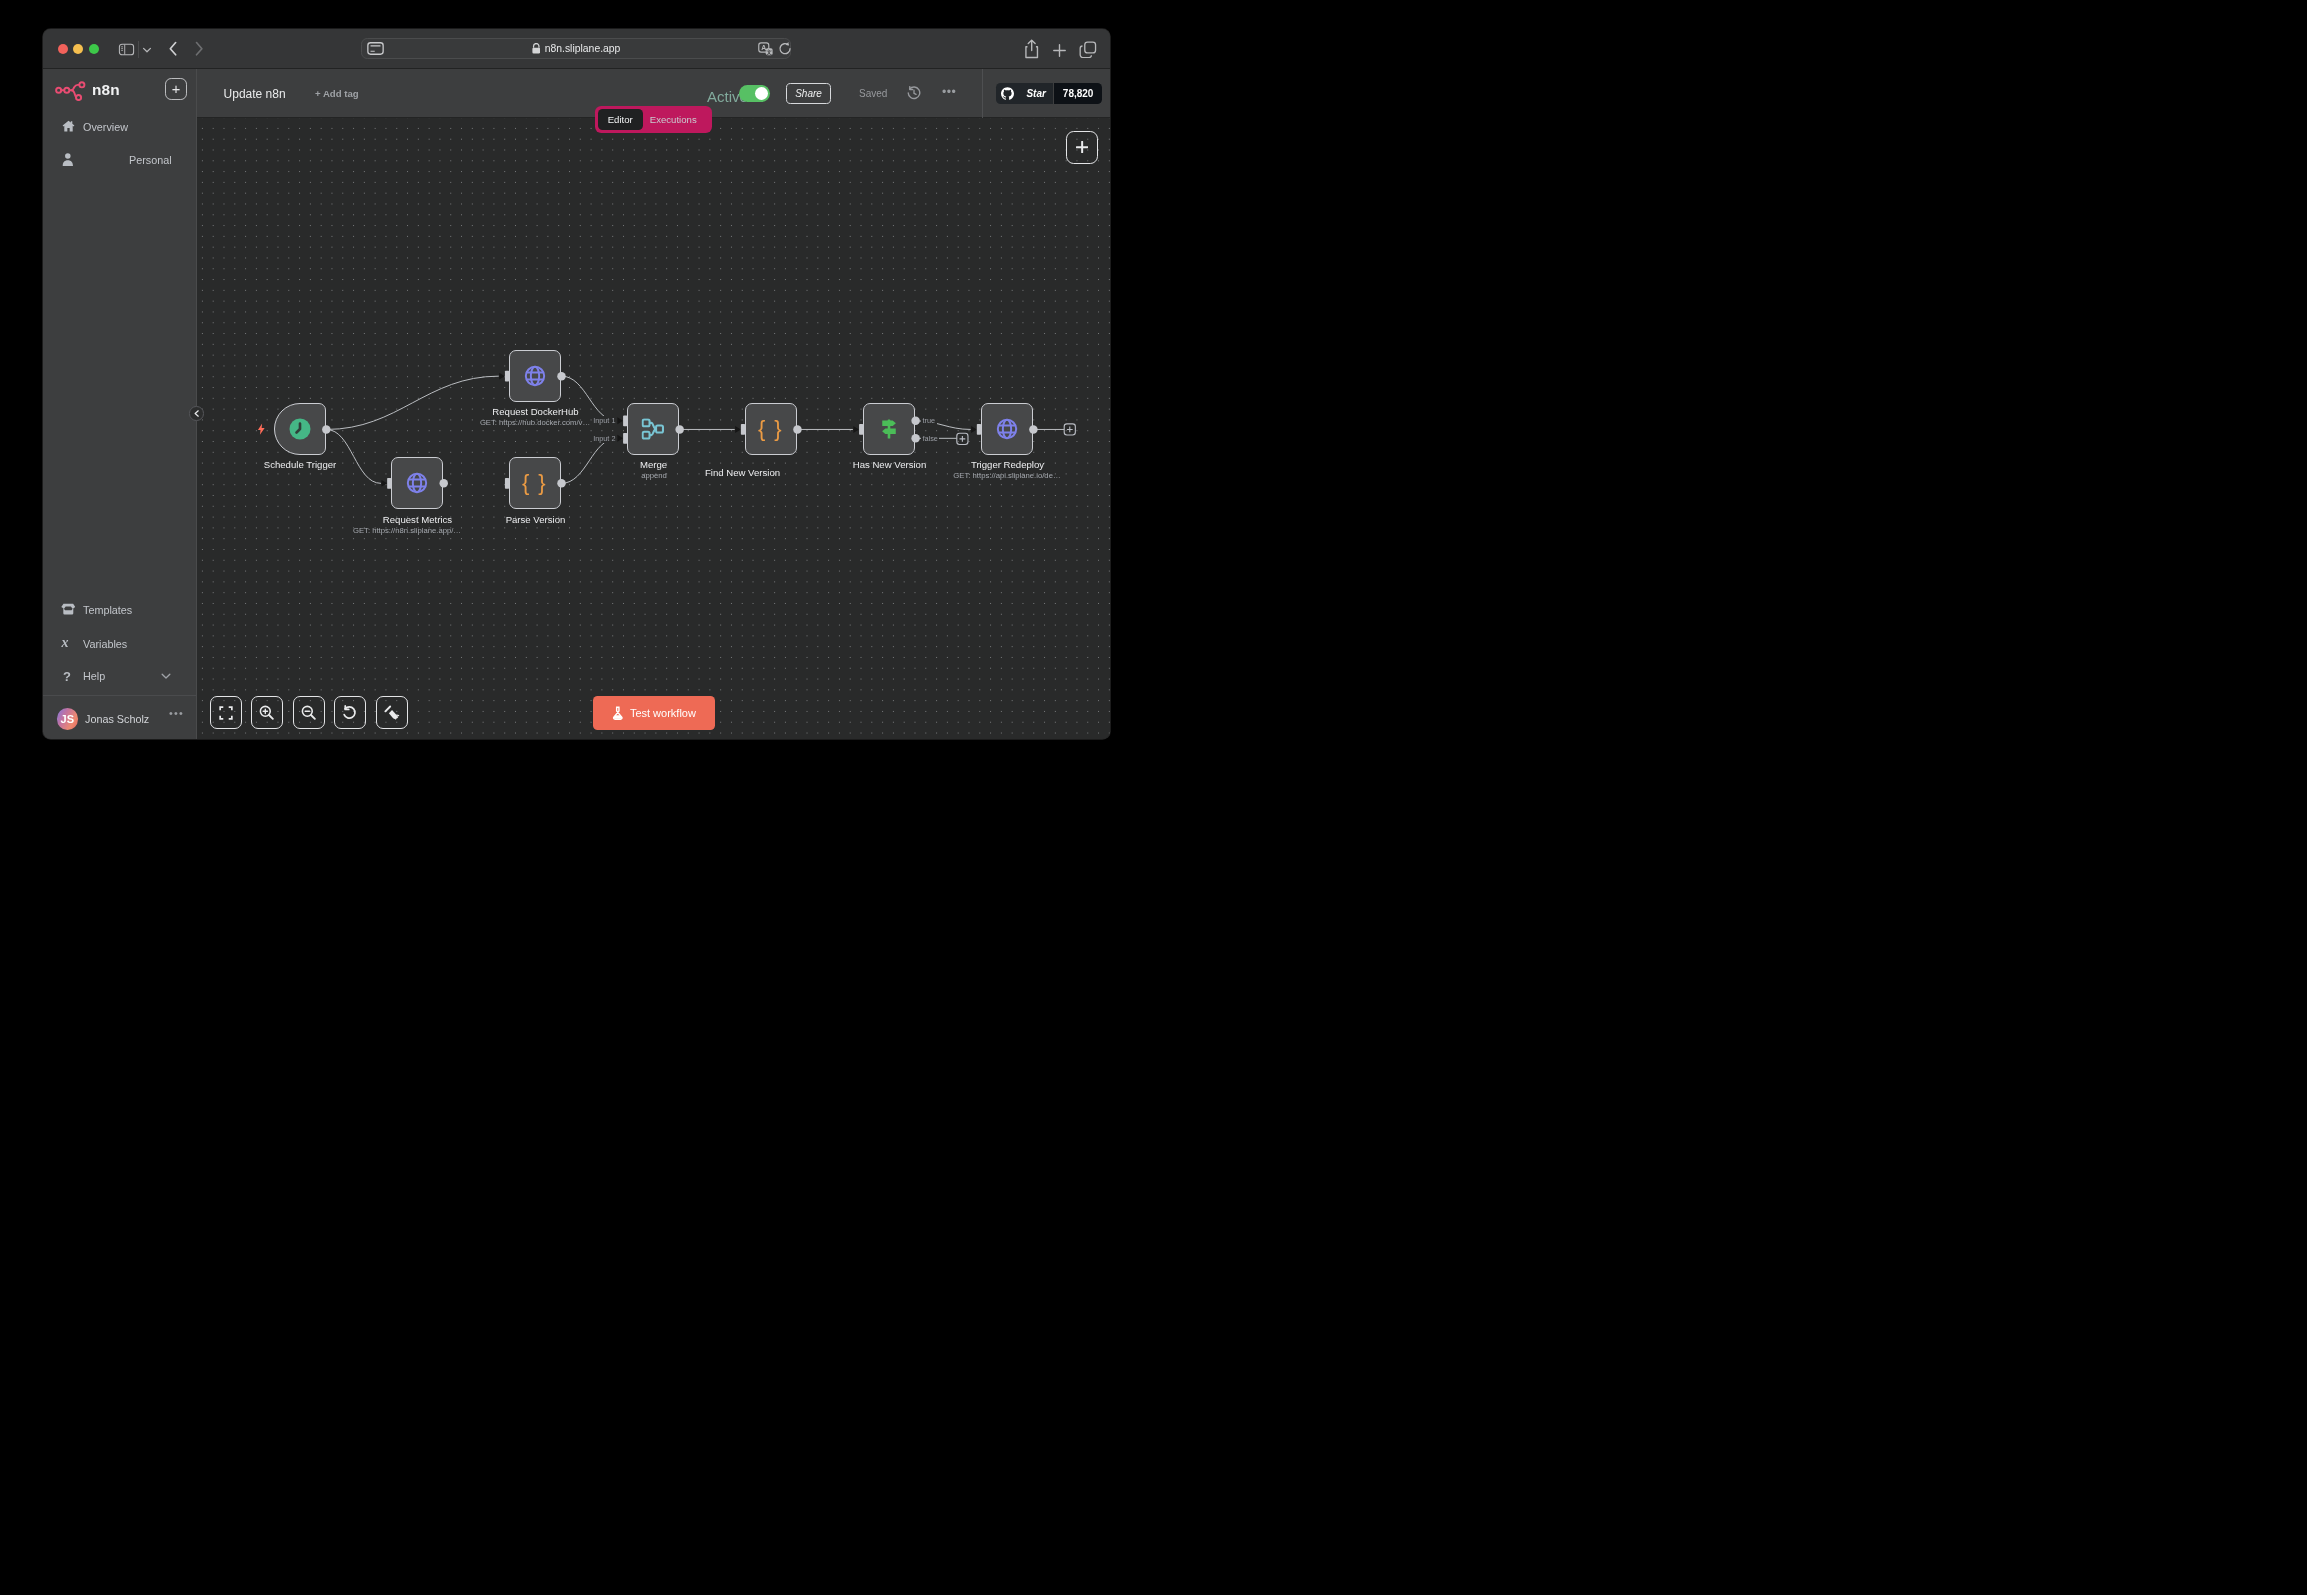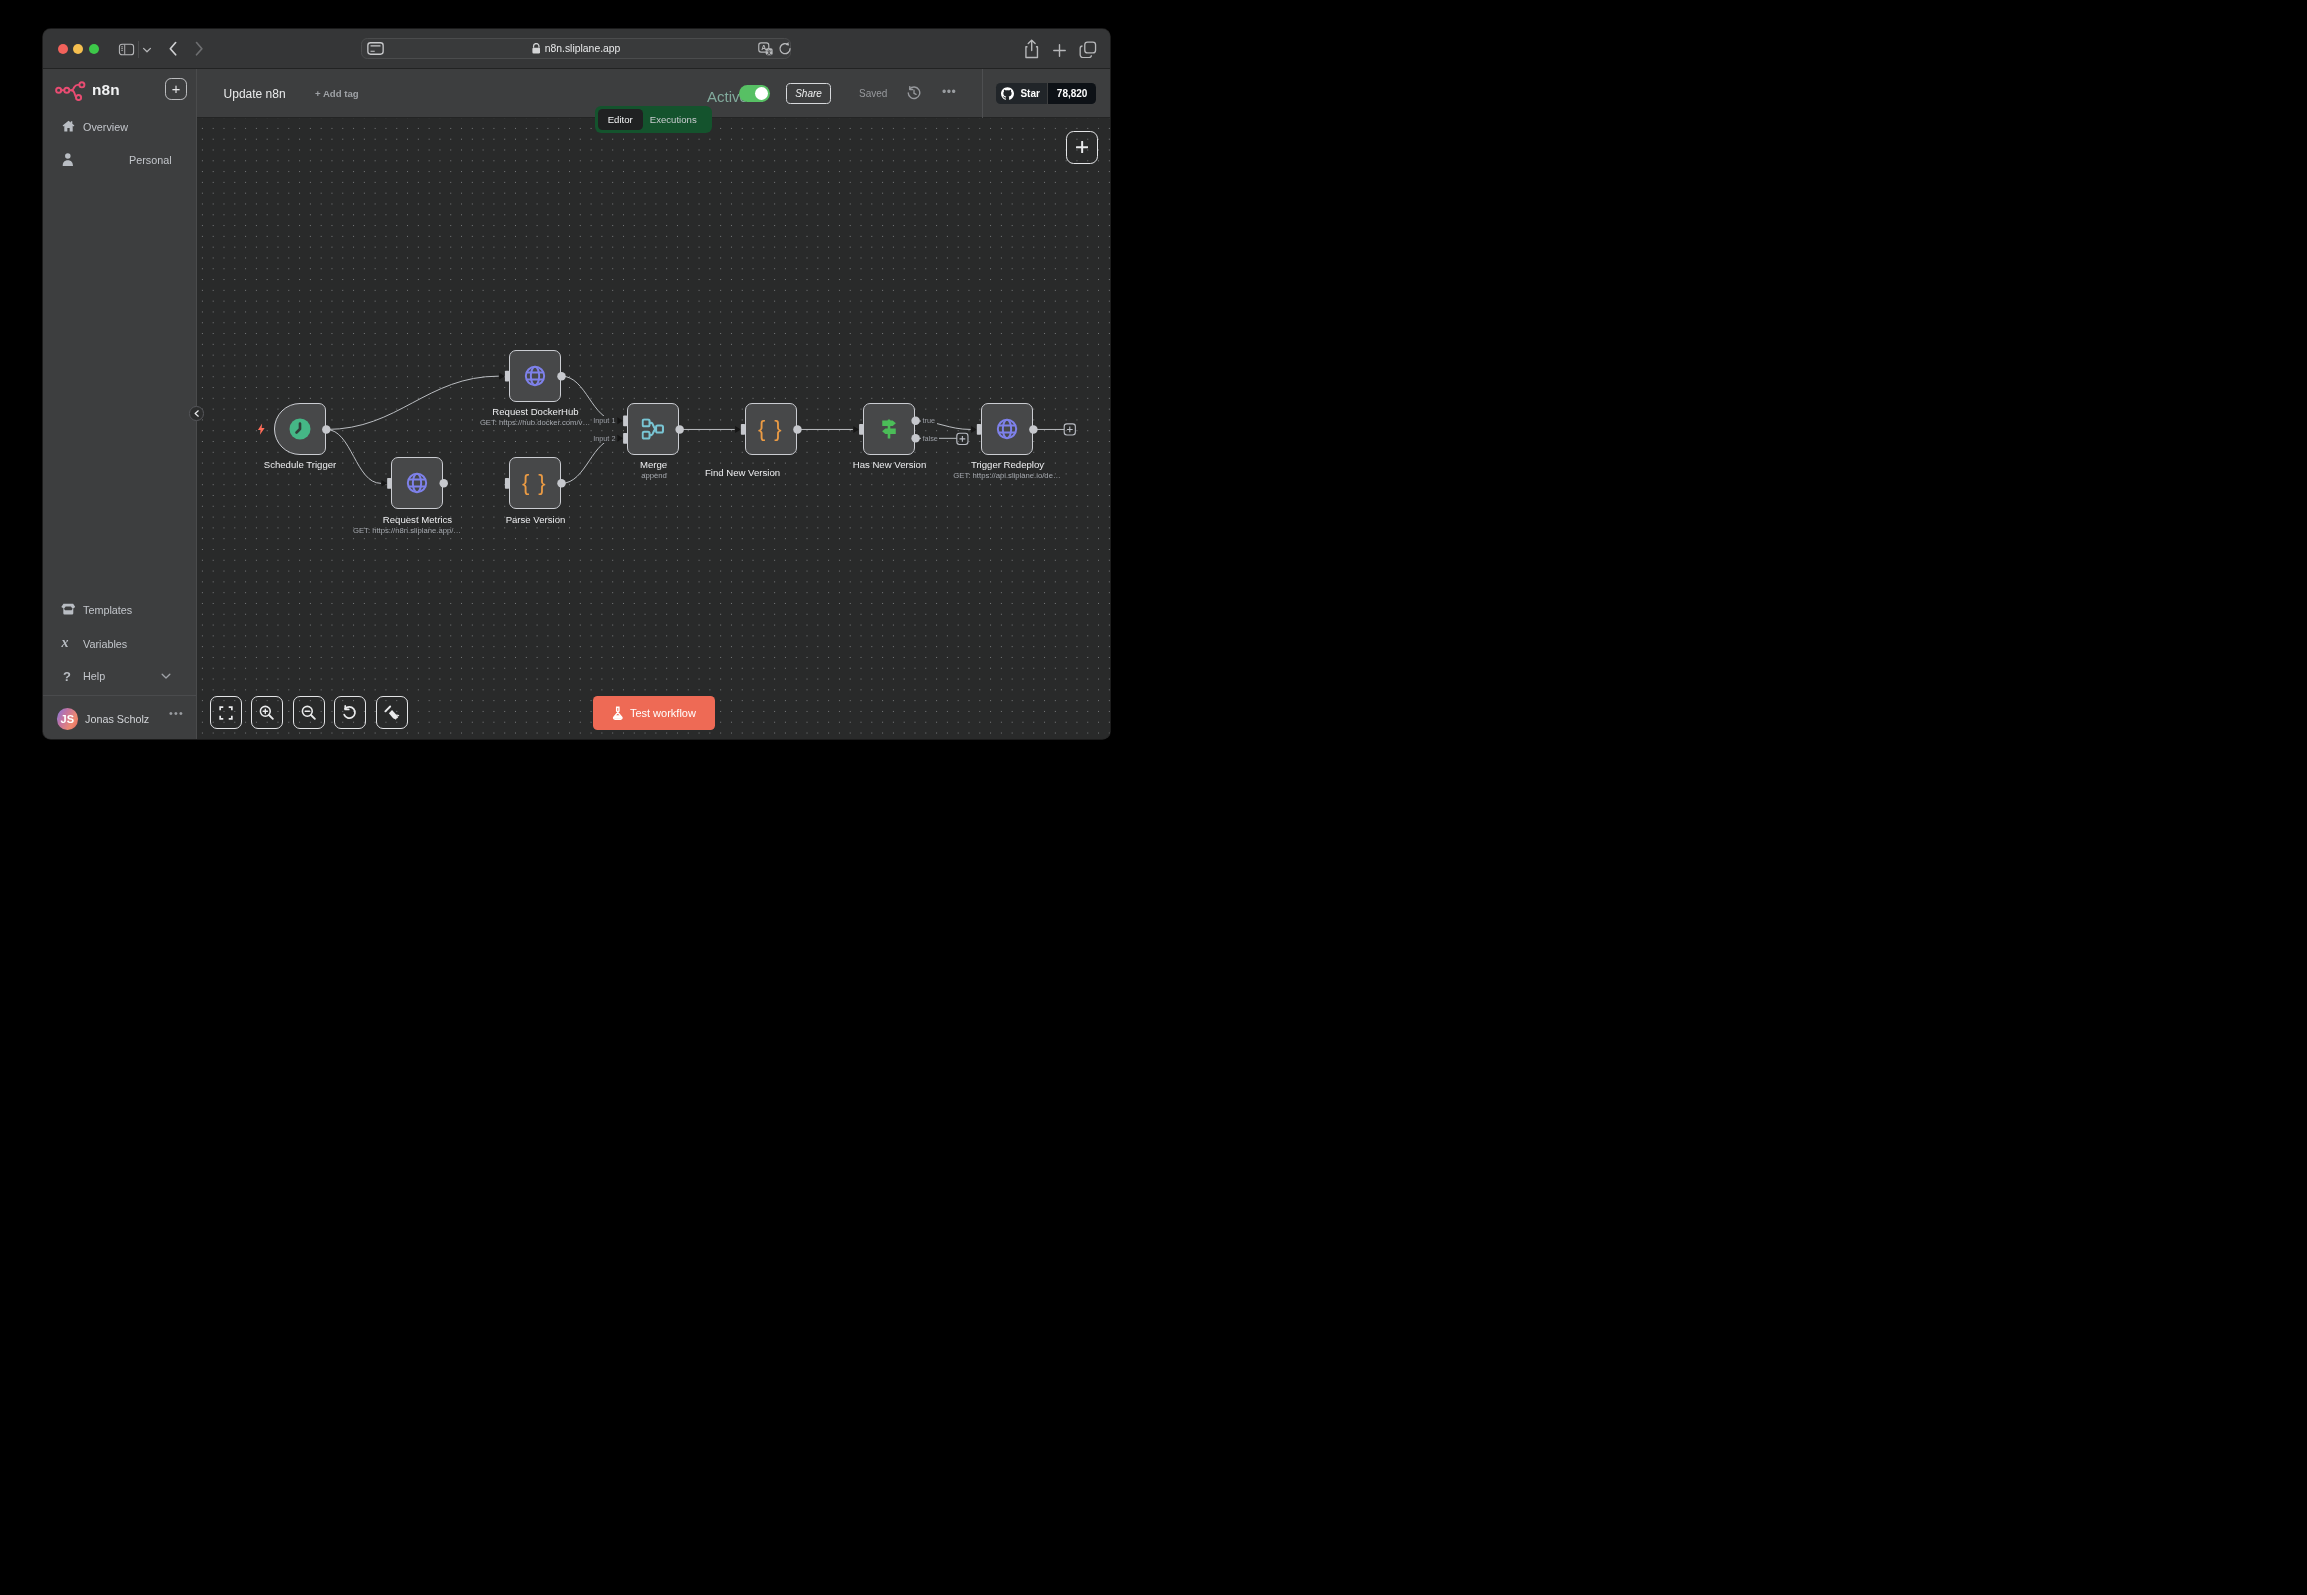--- a/index.html
+++ b/index.html
@@ -157,26 +157,26 @@
         <path d="M8.5 5 V8.8 L11 10.2" fill="none" stroke="#97999d" stroke-width="1.6" stroke-linecap="round"></path>
       </svg>
       <div style="position:absolute;left:745px;top:16px;color:#9a9da1;font-size:12.3px;letter-spacing:0.4px;">•••</div>
       <div style="position:absolute;left:785px;top:0;height:49px;border-left:0.8px solid #4e4f51;"></div>
 
       <div style="position:absolute;left:799px;top:14.2px;height:21px;display:flex;">
         <div style="background:#212529;border-radius:4.6px 0 0 4.6px;display:flex;align-items:center;padding:0 7px 0 5.4px;">
           <svg width="13" height="13" viewBox="0 0 24 24" fill="#fff">
               <path d="M12 .297c-6.63 0-12 5.373-12 12 0 5.303 3.438 9.8 8.205 11.385.6.113.82-.258.82-.577 0-.285-.01-1.04-.015-2.04-3.338.724-4.042-1.61-4.042-1.61C4.422 18.07 3.633 17.7 3.633 17.7c-1.087-.744.084-.729.084-.729 1.205.084 1.838 1.236 1.838 1.236 1.07 1.835 2.809 1.305 3.495.998.108-.776.417-1.305.76-1.605-2.665-.3-5.466-1.332-5.466-5.93 0-1.31.465-2.38 1.235-3.22-.135-.303-.54-1.523.105-3.176 0 0 1.005-.322 3.3 1.23.96-.267 1.98-.399 3-.405 1.02.006 2.04.138 3 .405 2.28-1.552 3.285-1.23 3.285-1.23.645 1.653.24 2.873.12 3.176.765.84 1.23 1.91 1.23 3.22 0 4.61-2.805 5.625-5.475 5.92.42.36.81 1.096.81 2.22 0 1.606-.015 2.896-.015 3.286 0 .315.21.69.825.57C20.565 22.092 24 17.592 24 12.297c0-6.627-5.373-12-12-12"></path>
             </svg>
-          <span style="color:#fff;font-size:10px;font-weight:bold;margin-left:6px;">Star</span>
+          <span style="color:#fff;font-size:10px;font-weight:bold;margin-left:12px;font-style:italic;">Star</span>
         </div>
         <div style="background:#0d1116;border-radius:0 4.6px 4.6px 0;display:flex;align-items:center;padding:0 8.5px;margin-left:1.5px;color:#fff;font-size:10px;font-weight:bold;">78,820</div>
       </div>
 
-      <div style="position:absolute;left:398px;top:37px;width:117px;height:27px;background:#14532d;border-radius:6.2px;display:flex;align-items:center;padding:2.7px;z-index:5;">
+      <div style="position:absolute;left:398px;top:37px;width:117px;height:27px;background:#be185d;border-radius:6.2px;display:flex;align-items:center;padding:2.7px;z-index:5;">
         <div style="background:#202122;color:#f2f3f4;border-radius:4.6px;height:21.6px;display:flex;align-items:center;padding:0 10px;font-size:9.6px;">Editor</div>
         <div style="color:#caccd0;font-size:9.6px;padding:0 7px;">Executions</div>
       </div>
     </div>
     <div id="canvas">
 
       <svg style="position:absolute;left:0;top:0" width="913" height="621" viewBox="0 0 1186 806">
         <g fill="none" stroke="#c0c3c7" stroke-width="1.25">
           <path d="M168 404.25 C 262 404.25, 298 335, 392 335"></path>
           <path d="M168 404.25 C 201 404.25, 206 474.25, 239 474.25"></path>

